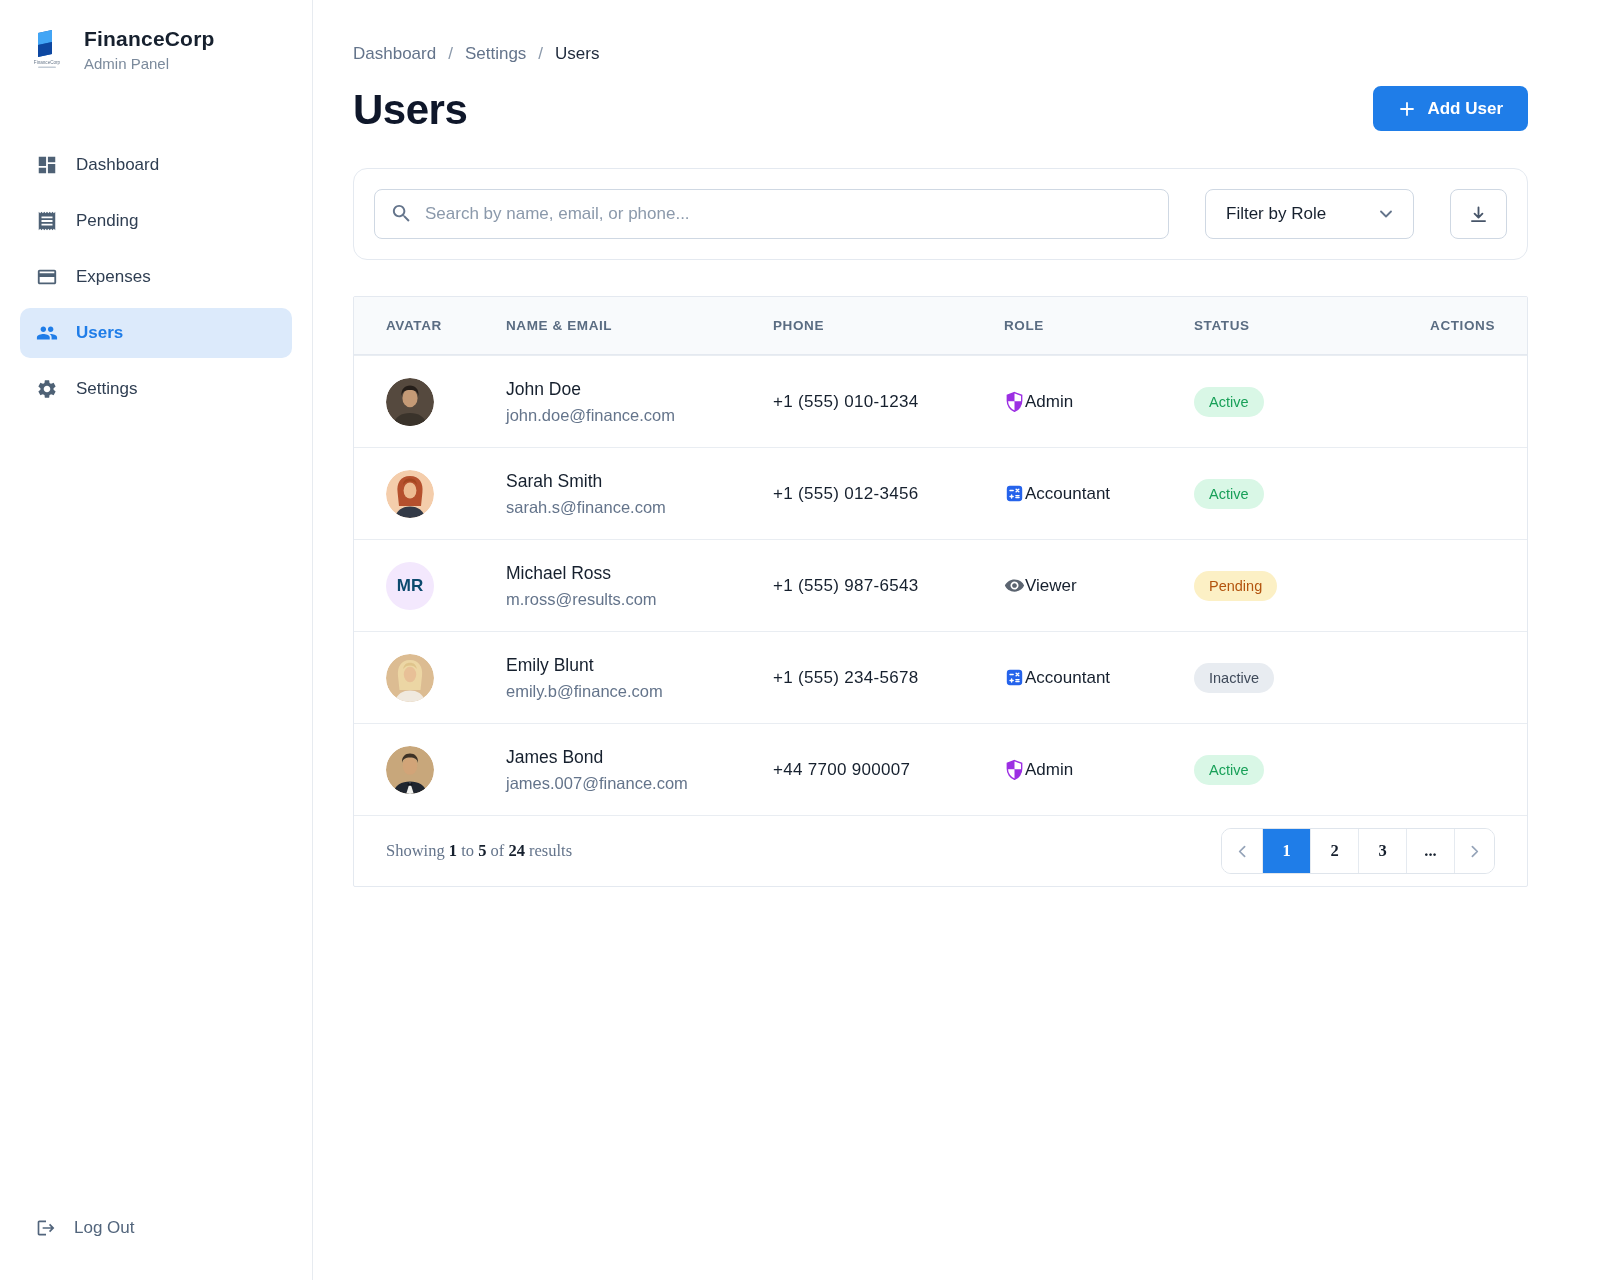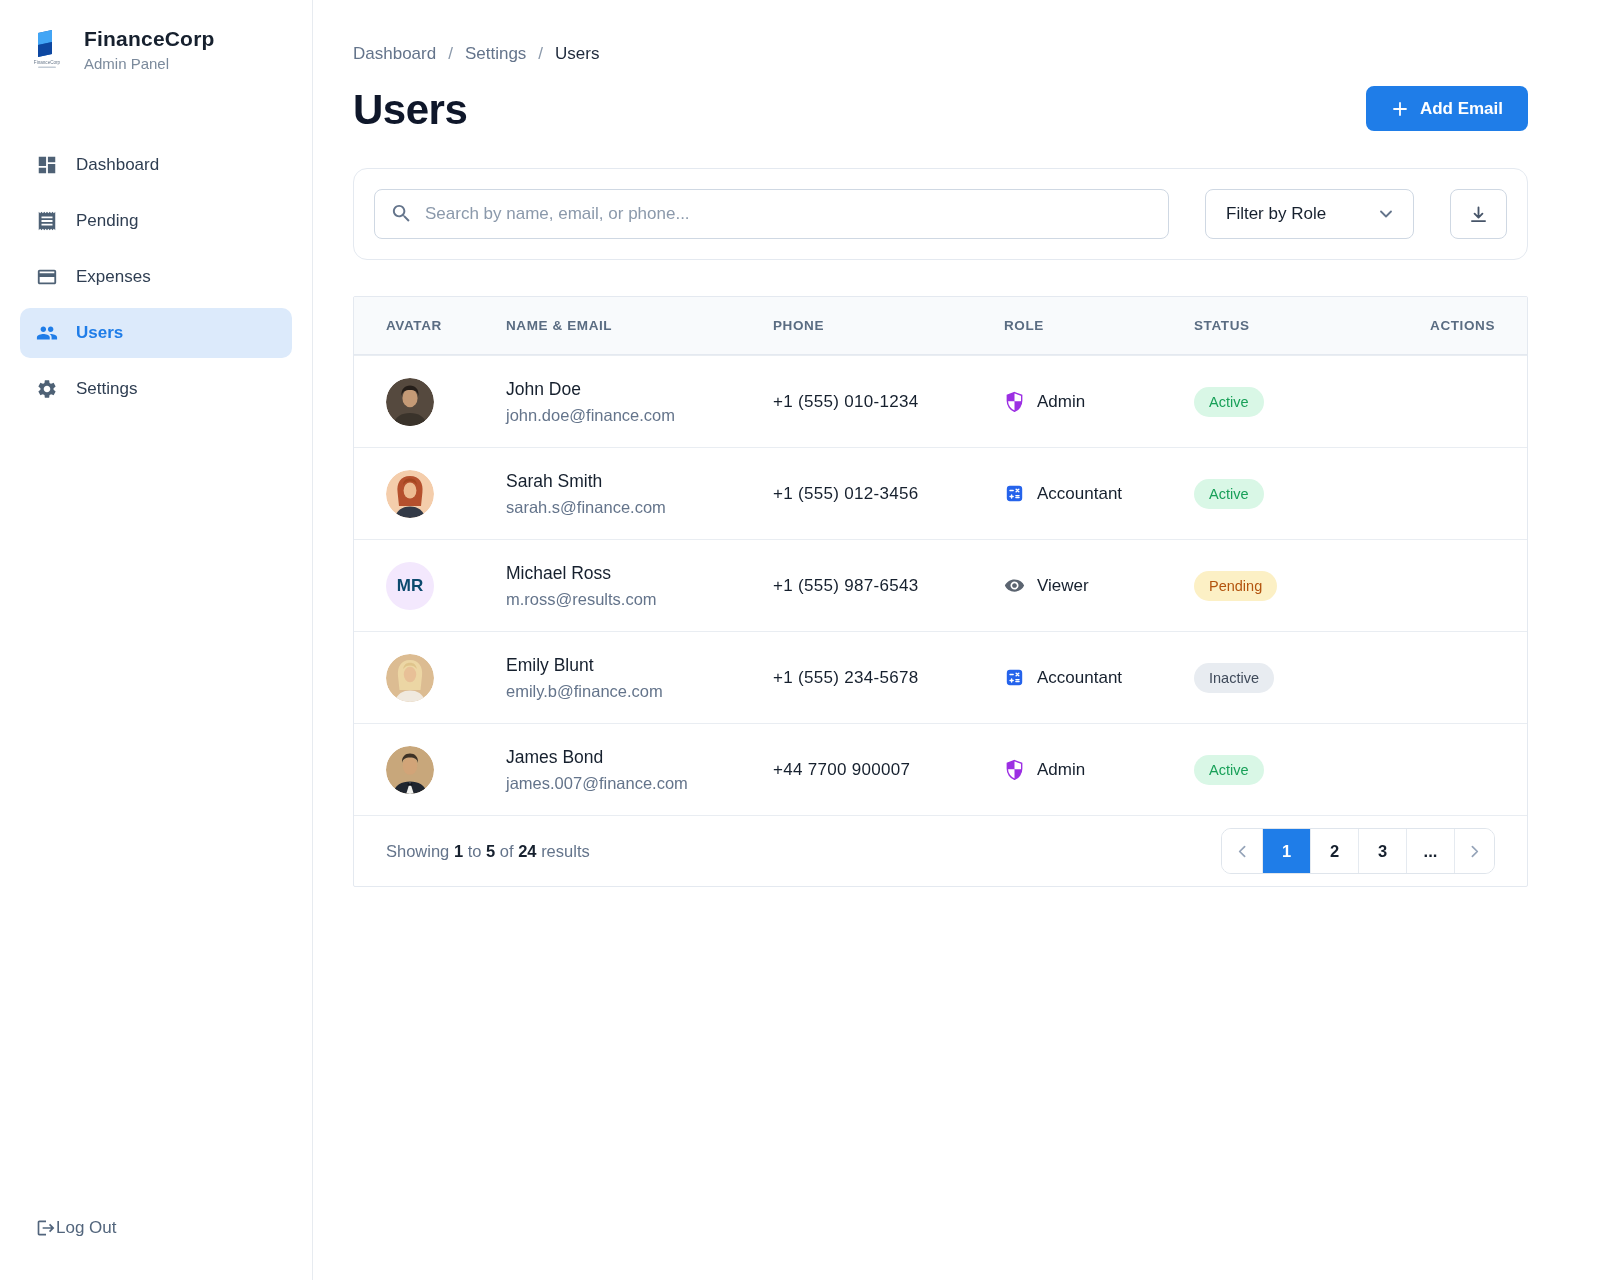--- a/index.html
+++ b/index.html
@@ -19,21 +19,21 @@
   .brand-sub { font-size:15px; color:#7b8a9c; margin-top:4px; }
   .nav { margin-top:58px; padding:0 20px; display:flex; flex-direction:column; gap:6px; }
   .nav-item {
     display:flex; align-items:center; gap:18px; height:50px; padding:0 16px;
     border-radius:10px; font-size:17px; color:#2f3e52; cursor:pointer;
   }
   .nav-item .nicon { width:22px; height:22px; color:#4e6175; flex:none; }
   .nav-item.active { background:#dceafb; color:#1f7de8; font-weight:700; }
   .nav-item.active .nicon { color:#1f7de8; }
   .logout {
-    margin-top:auto; display:flex; align-items:center; 
+    margin-top:auto; display:flex; align-items:center; gap:18px;
     padding:0 20px 42px 36px; font-size:17px; color:#52657c; cursor:pointer;
   }
   .logout .nicon { width:20px; height:20px; color:#52657c; }
   
   .main { flex:1; padding:44px 72px 0 40px; }
   .breadcrumb { display:flex; align-items:center; gap:12px; font-size:17px; }
   .crumb-link { color:#64748b; cursor:pointer; }
   .crumb-sep { color:#8b99ab; }
   .crumb-current { color:#1e293b; }
   .page-head { display:flex; align-items:flex-start; justify-content:space-between; margin-top:22px; }
@@ -79,31 +79,31 @@
   .tbody-row { height:92px; border-top:1px solid #e9edf2; }
   .tbody-row:first-child { border-top:none; }
   .avatar { width:48px; height:48px; border-radius:50%; overflow:hidden; display:block; }
   .avatar-initials {
     width:48px; height:48px; border-radius:50%; background:#f3e8fd; color:#0c4a6e;
     display:flex; align-items:center; justify-content:center; font-size:17px; font-weight:700;
   }
   .uname { font-size:17.5px; font-weight:500; color:#16202e; }
   .uemail { font-size:16.5px; color:#64748b; margin-top:6px; }
   .phone { font-size:17px; color:#16202e; letter-spacing:.3px; }
-  .role { display:flex; align-items:center; gap:12px; font-size:17px; color:#16202e; }
+  .role { display:flex; align-items:center; font-size:17px; color:#16202e; }
   .role svg { width:21px; height:21px; flex:none; }
   .badge {
     display:inline-block; padding:7px 15px; border-radius:999px; font-size:14.5px; font-weight:500;
   }
   .badge-wrap { }
   .badge-active { background:#d9f7e6; color:#18a058; }
   .badge-pending { background:#fcf0c5; color:#b3540e; }
   .badge-inactive { background:#e8ecf1; color:#3f4a5a; }
   
-  .tfoot { height:71px; border-top:1px solid #e9edf2; display:flex; align-items:center; justify-content:space-between; padding:9px 32px; }
+  .tfoot { height:71px; border-top:1px solid #e9edf2; display:flex; align-items:center; justify-content:space-between; padding:9px 32px;font-family:Liberation Serif, serif; }
   .summary { font-size:16.5px; color:#64748b; }
   .summary b { color:#16202e; font-weight:700; }
   .pager { display:flex; border:1px solid #dfe5ec; border-radius:10px; overflow:hidden; }
   .page-btn {
     height:44px; min-width:48px; background:#fff; border:none; border-left:1px solid #e5eaf0;
     font-size:16.5px; font-weight:600; color:#16202e; display:flex; align-items:center;
     justify-content:center; cursor:pointer; font-family:inherit; padding:0 14px;
   }
   .page-btn:first-child { border-left:none; }
   .page-btn.nav-arrow { min-width:40px; padding:0 10px; color:#94a3b8; }
@@ -179,21 +179,21 @@
     <span class="crumb-sep">/</span>
     <span class="crumb-current">Users</span>
   </div>
 
   <div class="page-head">
     <h1 class="page-title">Users</h1>
     <button class="btn-primary">
       <svg viewBox="0 0 24 24">
           <path fill="none" stroke="#ffffff" stroke-width="2.4" stroke-linecap="round" d="M12 4v16M4 12h16"></path>
         </svg>
-      <span>Add Email</span>
+      <span>Add User</span>
     </button>
   </div>
 
   <div class="toolbar">
     <div class="search-wrap">
       <svg class="sicon" viewBox="0 0 24 24">
           <path fill="currentColor" d="M15.5 14h-.79l-.28-.27C15.41 12.59 16 11.11 16 9.5 16 5.91 13.09 3 9.5 3S3 5.91 3 9.5 5.91 16 9.5 16c1.61 0 3.09-.59 4.23-1.57l.27.28v.79l5 4.99L20.49 19l-4.99-5zm-6 0C7.01 14 5 11.99 5 9.5S7.01 5 9.5 5 14 7.01 14 9.5 11.99 14 9.5 14z"></path>
         </svg>
       <input class="search-input" type="text" placeholder="Search by name, email, or phone..." style="">
     </div>

